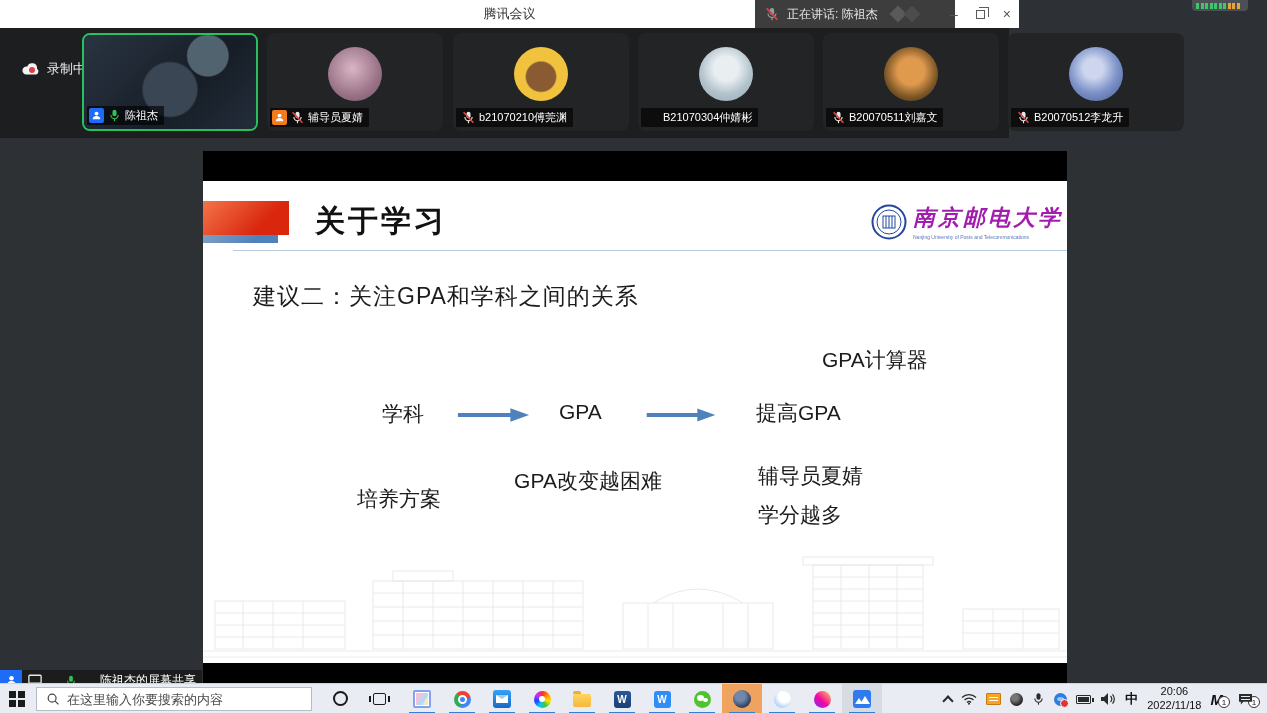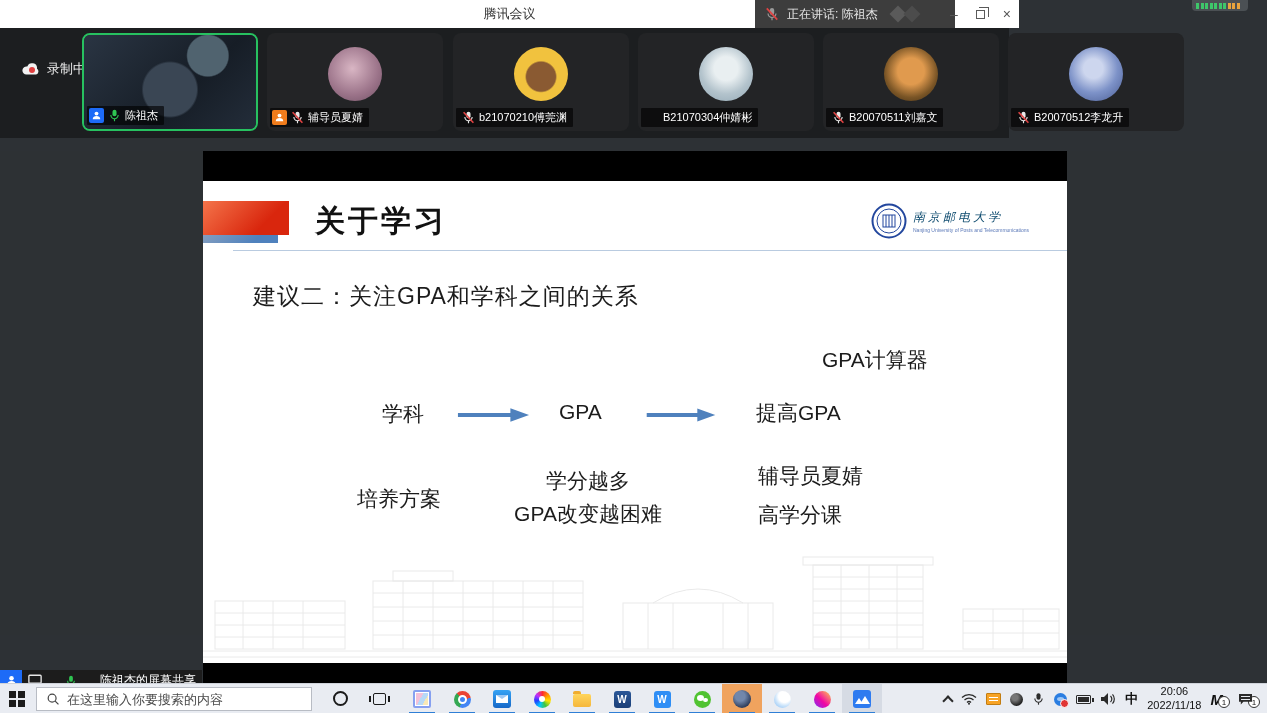--- a/index.html
+++ b/index.html
@@ -64,22 +64,22 @@
 
   .hdr-red  { position:absolute; left:0; top:20px; width:86px; height:34px; z-index:2;
               background:linear-gradient(135deg,#f4744a,#d9260d 70%); }
   .hdr-blue { position:absolute; left:0; top:36px; width:75px; height:26px; z-index:1;
               background:linear-gradient(135deg,#93a7c0,#4f81bd 75%); }
   .slide-title { position:absolute; left:112px; top:20px; font-size:30px; font-weight:bold; color:#111;
                  letter-spacing:3px; }
   .hdr-line { position:absolute; left:30px; right:0; top:69px; border-top:1px solid #b9cbe0; }
 
   .logo { position:absolute; left:668px; top:22px; display:flex; align-items:center; gap:6px; }
-  .logo-text .cn { font-family:"Liberation Serif", serif; font-weight:normal; font-style:italic;
-                   font-size:12px; color:#0c4a6e; letter-spacing:3px; white-space:nowrap; }
+  .logo-text .cn { font-family:"Liberation Serif", serif; font-weight:bold; font-style:italic;
+                   font-size:22px; color:#a21caf; letter-spacing:3px; white-space:nowrap; }
   .logo-text .en { font-size:5px; color:#5b79b8; white-space:nowrap; margin-top:1px; }
 
   .subtitle { position:absolute; left:50px; top:100px; font-size:23px; color:#1c1c1c; letter-spacing:1px; }
   .lbl { position:absolute; font-size:21px; color:#1c1c1c; white-space:nowrap; }
   .gpa-calc { left:619px; top:165px; }
   .flow-a { left:179px; top:219px; }
   .flow-b { left:356px; top:219px; }
   .flow-c { left:553px; top:218px; }
   .arrow1 { position:absolute; left:252px; top:226px; width:77px; height:16px; color:#4f81bd; }
   .arrow2 { position:absolute; left:442px; top:226px; width:72px; height:16px; color:#4f81bd; }
@@ -369,25 +369,24 @@
           <use href="#ic-arrow"></use>
         </svg>
       <div class="lbl flow-b">GPA</div>
       <svg class="arrow2 sym">
           <use href="#ic-arrow"></use>
         </svg>
       <div class="lbl flow-c">提高GPA</div>
 
       <div class="lbl plan">培养方案</div>
       <div class="credit-block">
-        <div>学分越多</div>
         <div>GPA改变越困难</div>
       </div>
       <div class="lbl hi-credit">辅导员夏婧</div>
-      <div class="lbl lo-gpa">高学分课</div>
+      <div class="lbl lo-gpa">学分越多</div>
 
       <svg class="watermark" viewBox="0 0 864 112" preserveAspectRatio="none">
         <g stroke="#e2e2e2" fill="none" stroke-width="1">
           <line x1="0" y1="100" x2="864" y2="100"></line>
           <line x1="0" y1="106" x2="864" y2="106"></line>
           <rect x="12" y="50" width="130" height="48"></rect>
           <line x1="12" y1="62" x2="142" y2="62"></line>
             <line x1="12" y1="74" x2="142" y2="74"></line>
             <line x1="12" y1="86" x2="142" y2="86"></line>
           <line x1="40" y1="50" x2="40" y2="98"></line>

